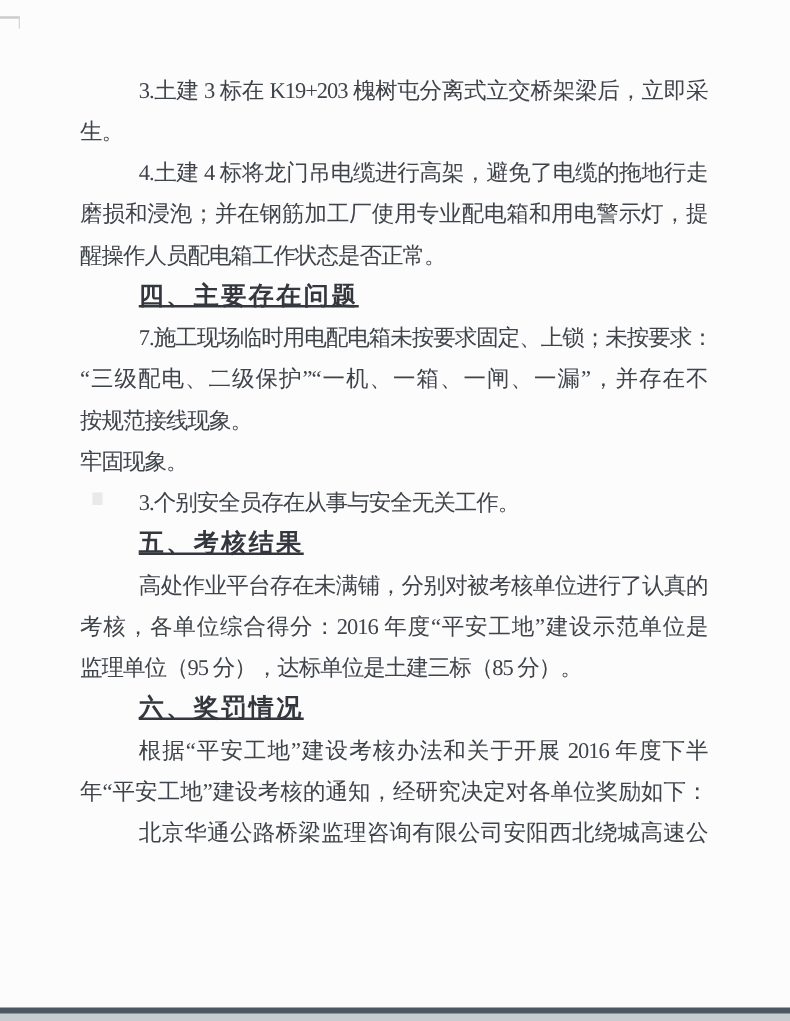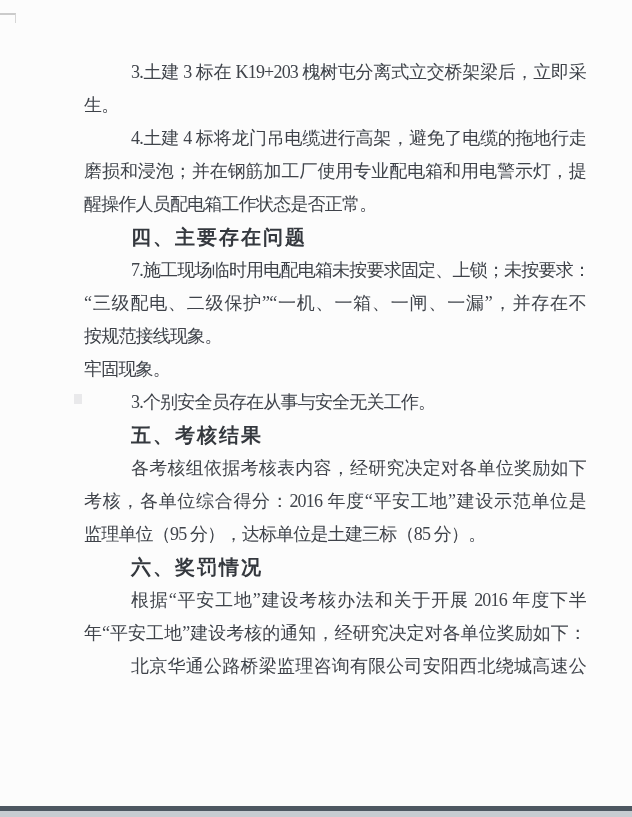--- a/index.html
+++ b/index.html
@@ -7,21 +7,21 @@
     position: relative;
     width: 632px;
     height: 817px;
     background: #fcfcfc;
     overflow: hidden;
     font-family: "Liberation Serif", serif;
     color: #3f434a;
   }
   .content {
     position: absolute;
-    left: 84px;
+    left: 64px;
     top: 56px;
     width: 502px;
   }
   .line {
     font-size: 18px;
     line-height: 33px;
     letter-spacing: -0.8px;
     white-space: nowrap;
     text-align: left;
   }
@@ -33,20 +33,21 @@
   }
   .line.heading {
     font-family: "Liberation Sans", sans-serif;
     font-weight: 700;
     font-size: 20px;
     letter-spacing: 2px;
     color: #34383e;
     text-indent: 47px;
     text-align: left;
     text-align-last: left;
+    text-decoration: underline;
   }
   .corner-mark {
     position: absolute;
     left: 0;
     top: 13px;
     width: 15px;
     height: 8px;
     border-top: 2px solid #cbcbcb;
     border-right: 1px solid #d6d6d6;
   }
@@ -88,21 +89,21 @@
       <div class="line indent fill">4.土建 4 标将龙门吊电缆进行高架，避免了电缆的拖地行走</div>
       <div class="line fill">磨损和浸泡；并在钢筋加工厂使用专业配电箱和用电警示灯，提</div>
       <div class="line">醒操作人员配电箱工作状态是否正常。</div>
       <div class="line heading indent">四、主要存在问题</div>
       <div class="line indent fill">7.施工现场临时用电配电箱未按要求固定、上锁；未按要求：</div>
       <div class="line fill">“三级配电、二级保护”“一机、一箱、一闸、一漏”，并存在不</div>
       <div class="line">按规范接线现象。</div>
       <div class="line">牢固现象。</div>
       <div class="line indent">3.个别安全员存在从事与安全无关工作。</div>
       <div class="line heading indent">五、考核结果</div>
-      <div class="line indent fill">各考核组依据考核表内容，经研究决定对各单位奖励如下</div>
+      <div class="line indent fill">高处作业平台存在未满铺，分别对被考核单位进行了认真的</div>
       <div class="line fill">考核，各单位综合得分：2016 年度“平安工地”建设示范单位是</div>
       <div class="line">监理单位（95 分），达标单位是土建三标（85 分）。</div>
       <div class="line heading indent">六、奖罚情况</div>
       <div class="line indent fill">根据“平安工地”建设考核办法和关于开展 2016 年度下半</div>
       <div class="line fill">年“平安工地”建设考核的通知，经研究决定对各单位奖励如下：</div>
       <div class="line indent fill">北京华通公路桥梁监理咨询有限公司安阳西北绕城高速公</div>
     </div>
   <div class="scan-edge-dark"></div>
   <div class="scan-edge-light"></div>
 </div>

